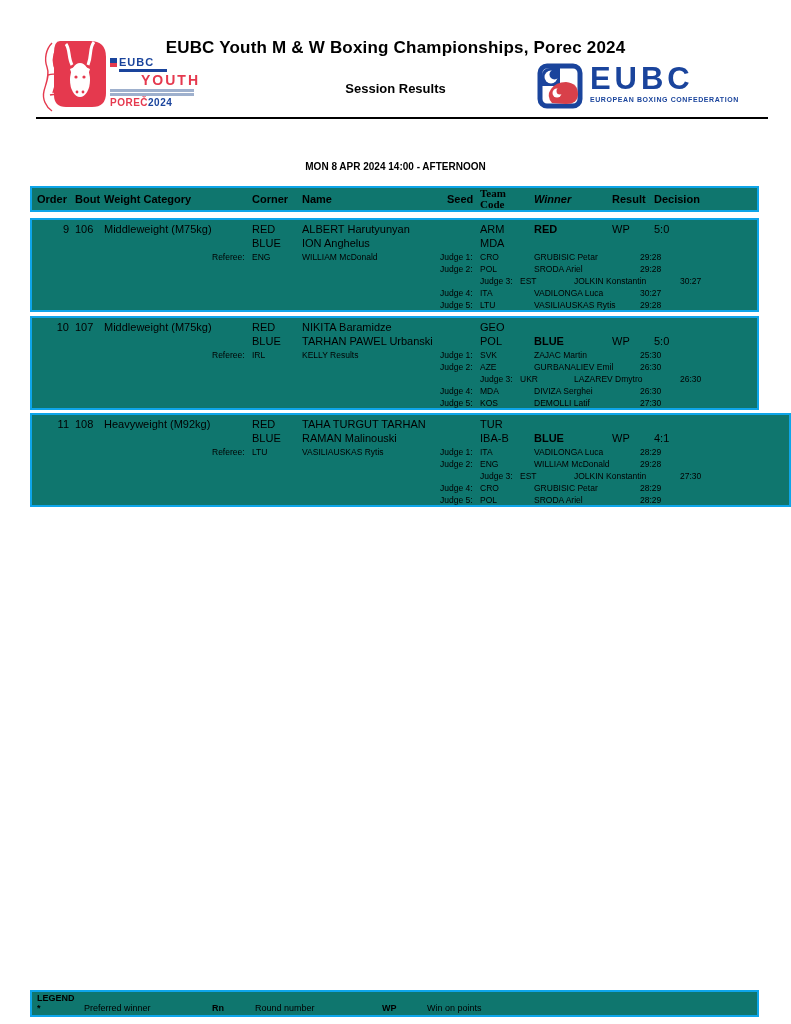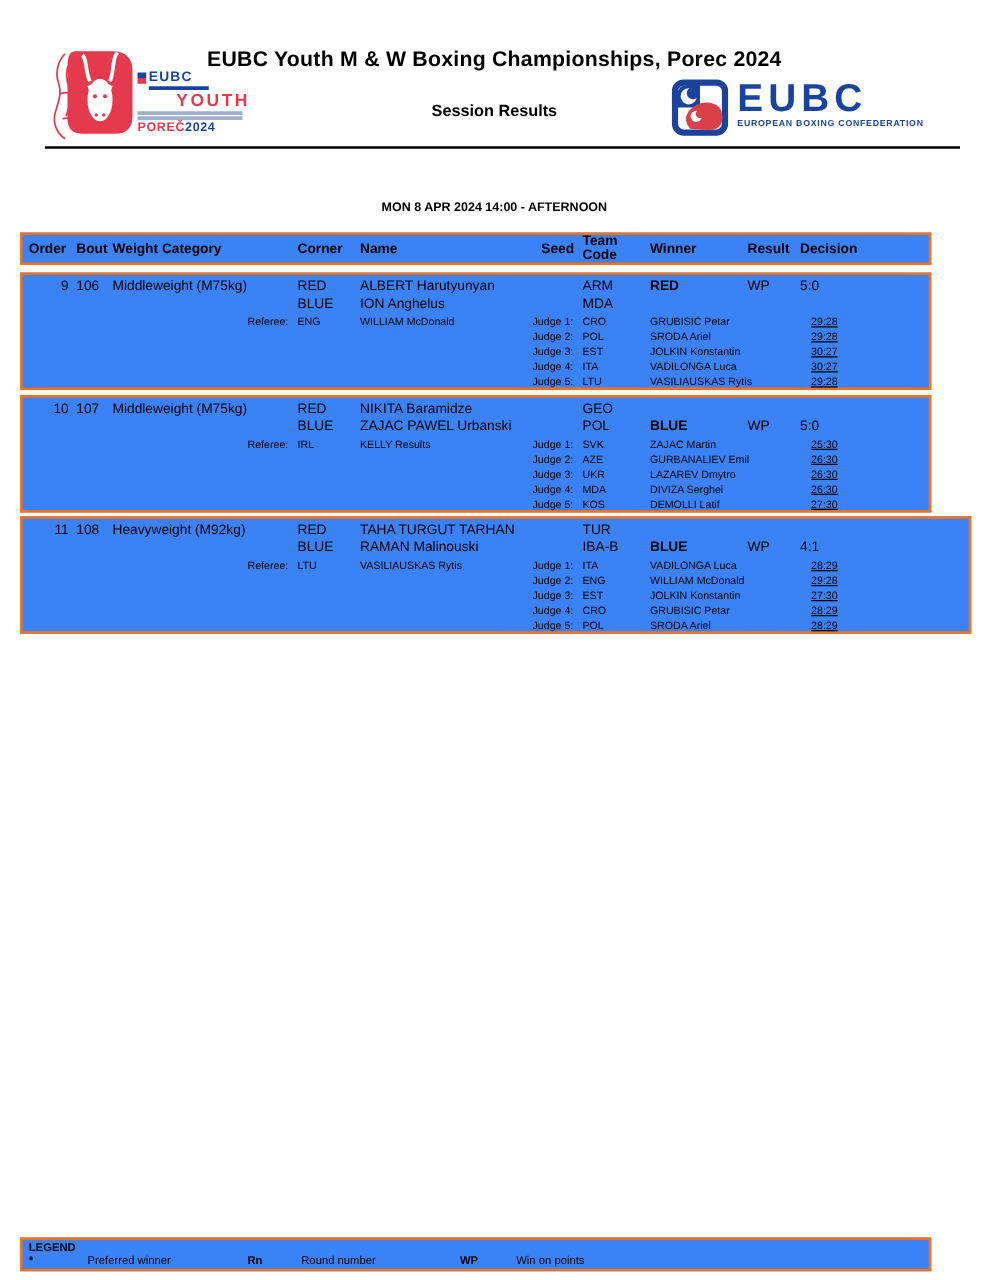--- a/index.html
+++ b/index.html
@@ -29,57 +29,57 @@
   .lbar2{width:84px;height:3px;background:#9eb0cd;margin:1px 0;}
   .lporec{font-size:10px;font-weight:bold;line-height:12px;letter-spacing:.5px;}
   .lporec .p1{color:#e5394e;} .lporec .p2{color:#1a449c;}
 
   
   .rlogo{position:absolute;right:52px;top:63px;display:flex;align-items:flex-start;gap:7px;}
   .reubc{font-size:31px;font-weight:bold;color:#1a449c;letter-spacing:4px;line-height:31px;}
   .rconf{font-size:7px;font-weight:bold;color:#1a449c;letter-spacing:.6px;margin-top:2px;text-align:right;}
 
   
-  .box{position:absolute;left:16px;width:725px;border:2px solid #f97316;background:#3b82f6;}
+  .box{position:absolute;left:30px;width:725px;border:2px solid #0ea5e9;background:#0f766e;}
   .hdrbox{top:186px;height:22px;}
   .b1{top:218px;height:90px;}
   .b2{top:316px;height:90px;}
   .b3{top:413px;height:90px;padding-left:32px;}
   .legendbox{top:990px;height:23px;}
 
   .c{position:absolute;white-space:nowrap;}
   .f11{font-size:11px;line-height:12px;}
   .sm{font-size:8.5px;line-height:9px;}
 
   
   .hl{top:5px;font-size:11px;font-weight:bold;}
   .h1{left:5px;}.h2{left:43px;}.h3{left:72px;}.h4{left:220px;text-align:center;}.h5{left:270px;}
   .h6{left:415px;}
-  .h7{left:448px;width:38px;line-height:11px;white-space:normal;top:0;}
-  .h8{left:502px;}.h9{left:580px;}.h10{left:622px;}
+  .h7{left:448px;width:38px;line-height:11px;white-space:normal;top:0;font-family:Liberation Serif, serif;}
+  .h8{left:502px;font-style:italic;}.h9{left:580px;}.h10{left:622px;}
 
   
   .ol{left:5px;width:32px;text-align:right;}
   .bo{left:43px;}
   .wt{left:72px;}
   .co{left:220px;}
   .nm{left:270px;}
   .tc{left:448px;}
   .wn{left:502px;font-weight:bold;}
   .rs{left:580px;}
   .dc{left:622px;}
   .rl{left:180px;}
   .jl{left:408px;}
   .jc{left:448px;}
   .jn{left:502px;}
-  .scr{left:608px;width:67px;text-align:center;text-decoration:underline;}
+  .scr{left:608px;width:67px;text-align:left;}
 
   
   .t-red{top:3px;}.t-blue{top:17px;}
-  .t-j1{top:33px;}.t-j2{top:45px;}.t-j3{top:57px;}.t-j4{top:69px;}.t-j5{top:81px;}
+  .t-j1{top:33px;}.t-j2{top:45px;}.t-j3{top:57px;margin-left:40px;}.t-j4{top:69px;}.t-j5{top:81px;}
 
   
   .lg-t{top:1px;left:5px;font-size:9px;font-weight:bold;}
   .lgr{top:11px;font-size:9px;}
   .lk1{left:5px;font-weight:bold;}.lv1{left:52px;}
   .lk2{left:180px;font-weight:bold;}.lv2{left:223px;}
   .lk3{left:350px;font-weight:bold;}.lv3{left:395px;}
 </style>
 </head>
 <body>
@@ -205,21 +205,21 @@
     <span class="c f11 ol t-red">10</span>
     <span class="c f11 bo t-red">107</span>
     <span class="c f11 wt t-red">Middleweight (M75kg)</span>
     <span class="c f11 co t-red">RED</span>
     <span class="c f11 nm t-red">NIKITA Baramidze</span>
     <span class="c f11 tc t-red">GEO</span>
     <span class="c f11 wn t-red"></span>
     <span class="c f11 rs t-red"></span>
     <span class="c f11 dc t-red"></span>
     <span class="c f11 co t-blue">BLUE</span>
-    <span class="c f11 nm t-blue">ZAJAC PAWEL Urbanski</span>
+    <span class="c f11 nm t-blue">TARHAN PAWEL Urbanski</span>
     <span class="c f11 tc t-blue">POL</span>
     <span class="c f11 wn t-blue">BLUE</span>
     <span class="c f11 rs t-blue">WP</span>
     <span class="c f11 dc t-blue">5:0</span>
     <span class="c sm rl t-j1">Referee:</span>
     <span class="c sm co t-j1">IRL</span>
     <span class="c sm nm t-j1">KELLY Results</span>
     <span class="c sm jl t-j1">Judge 1:</span>
     <span class="c sm jc t-j1">SVK</span>
     <span class="c sm jn t-j1">ZAJAC Martin</span>

